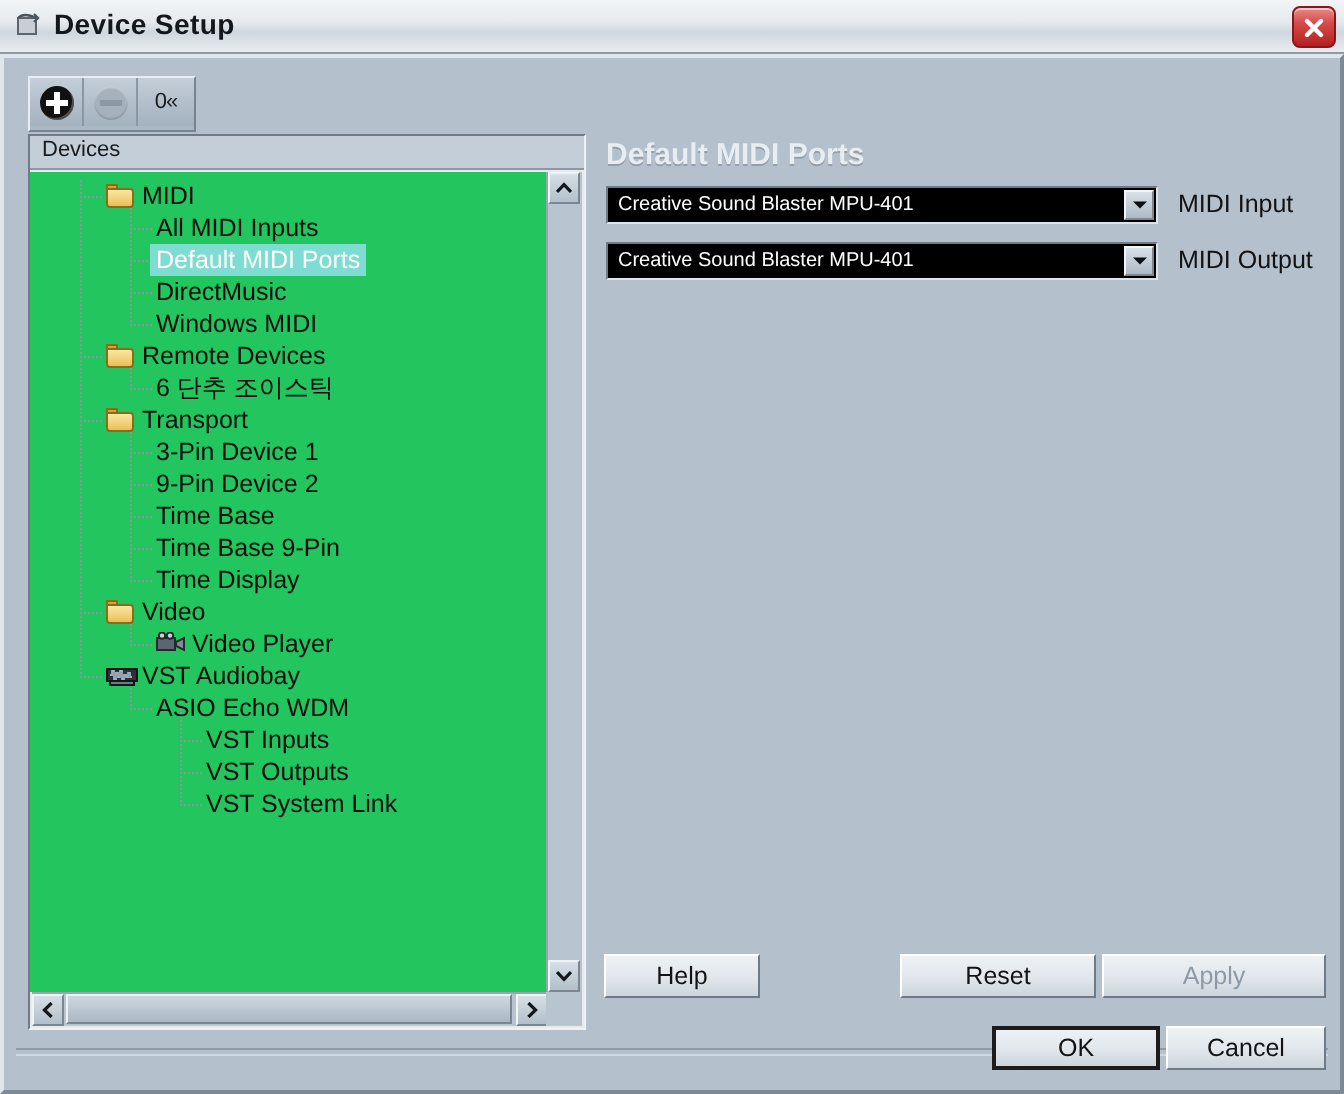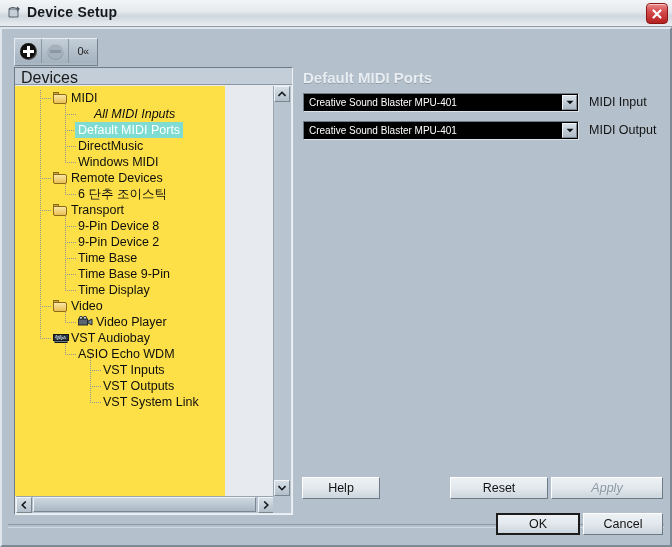--- a/index.html
+++ b/index.html
@@ -121,29 +121,29 @@
     border-color: #6f7b87 #eef2f5 #eef2f5 #6f7b87;
     box-sizing: border-box;
   }
   .tree-header {
     position: absolute;
     left: 0; top: 0;
     width: 100%; height: 17px;
     background: #c3ced8;
     border-bottom: 1px solid #8c98a3;
     box-sizing: border-box;
-    font-size: 16px;
+    font-size: 11px;
     color: #1a1a1a;
     padding: 1px 0 0 6px;
   }
   .tree-scrollarea {
     position: absolute;
     left: 0; top: 18px;
-    width: 210px; height: 410px;
-    background: #fde047;
+    width: 259px; height: 410px;
+    background: #22c55e;
     overflow: hidden;
   }
   .tree-list {
     position: relative;
     padding: 4px 0 0 0;
   }
   .tree-row {
     position: relative;
     height: 16px;
     font-size: 12.5px;
@@ -289,21 +289,21 @@
     background: linear-gradient(to bottom,#edf1f4 0%,#e2e8ed 50%,#ccd5dd 100%);
     border: 1px solid;
     border-color: #ffffff #6e7a86 #6e7a86 #ffffff;
     box-sizing: border-box;
     font-size: 12.5px;
     color: #131313;
     display: flex; align-items: center; justify-content: center;
     cursor: pointer;
     font-family: "Liberation Sans", sans-serif;
   }
-  .btn.disabled { color: #8d99a4; cursor: default; font-style: italic; }
+  .btn.disabled { color: #8d99a4; cursor: default; }
   .btn.default {
     border: 2px solid #1c1c1c;
   }
   .sep-line {
     position: absolute;
     left: 6px; top: 495px;
     width: 656px; height: 2px;
     border-top: 1px solid #8e9aa6;
     border-bottom: 1px solid #ced8e0;
   }
@@ -357,21 +357,21 @@
             <span class="vline" style="left: 75px; top: 268px; height: 48px;"></span>
             <span class="hline" style="left: 25px; top: 12px; width: 11px;"></span>
             <div class="tree-row" style="top: 4px; position: absolute; left: 0px; width: 100%;">
               <span class="folder node-icon" style="position: absolute; left: 38px; top: 2px;">
                 <span class="tab"></span>
                 <span class="body"></span>
               </span>
               <span class="tlabel" style="left: 56px;">MIDI</span>
             </div>
             <span class="hline" style="left: 50px; top: 28px; width: 11px;"></span>
-            <div class="tree-row" style="top: 20px; position: absolute; left: 16px; width: 100%; font-style: italic;">
+            <div class="tree-row" style="top: 20px; position: absolute; left: 0px; width: 100%;">
               <span class="tlabel" style="left: 63px;">All MIDI Inputs</span>
             </div>
             <span class="hline" style="left: 50px; top: 44px; width: 11px;"></span>
             <div class="tree-row sel" style="top: 36px; position: absolute; left: 0px; width: 100%;">
               <span class="tlabel" style="left: 60px;">Default MIDI Ports</span>
             </div>
             <span class="hline" style="left: 50px; top: 60px; width: 11px;"></span>
             <div class="tree-row" style="top: 52px; position: absolute; left: 0px; width: 100%;">
               <span class="tlabel" style="left: 63px;">DirectMusic</span>
             </div>
@@ -394,21 +394,21 @@
             <span class="hline" style="left: 25px; top: 124px; width: 11px;"></span>
             <div class="tree-row" style="top: 116px; position: absolute; left: 0px; width: 100%;">
               <span class="folder node-icon" style="position: absolute; left: 38px; top: 2px;">
                 <span class="tab"></span>
                 <span class="body"></span>
               </span>
               <span class="tlabel" style="left: 56px;">Transport</span>
             </div>
             <span class="hline" style="left: 50px; top: 140px; width: 11px;"></span>
             <div class="tree-row" style="top: 132px; position: absolute; left: 0px; width: 100%;">
-              <span class="tlabel" style="left: 63px;">9-Pin Device 8</span>
+              <span class="tlabel" style="left: 63px;">3-Pin Device 1</span>
             </div>
             <span class="hline" style="left: 50px; top: 156px; width: 11px;"></span>
             <div class="tree-row" style="top: 148px; position: absolute; left: 0px; width: 100%;">
               <span class="tlabel" style="left: 63px;">9-Pin Device 2</span>
             </div>
             <span class="hline" style="left: 50px; top: 172px; width: 11px;"></span>
             <div class="tree-row" style="top: 164px; position: absolute; left: 0px; width: 100%;">
               <span class="tlabel" style="left: 63px;">Time Base</span>
             </div>
             <span class="hline" style="left: 50px; top: 188px; width: 11px;"></span>

